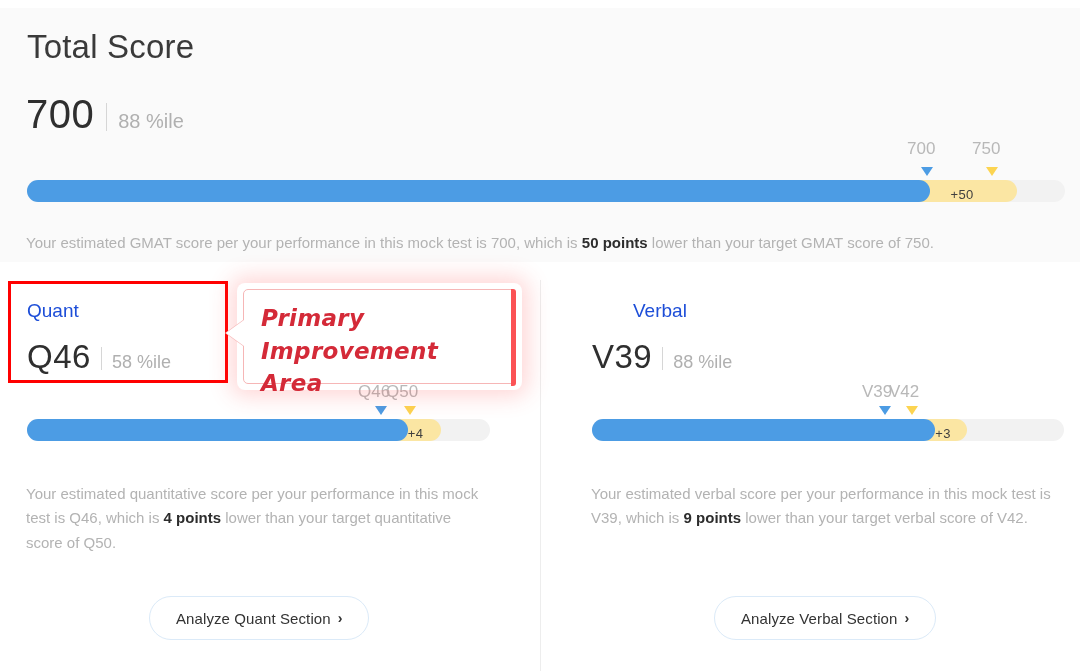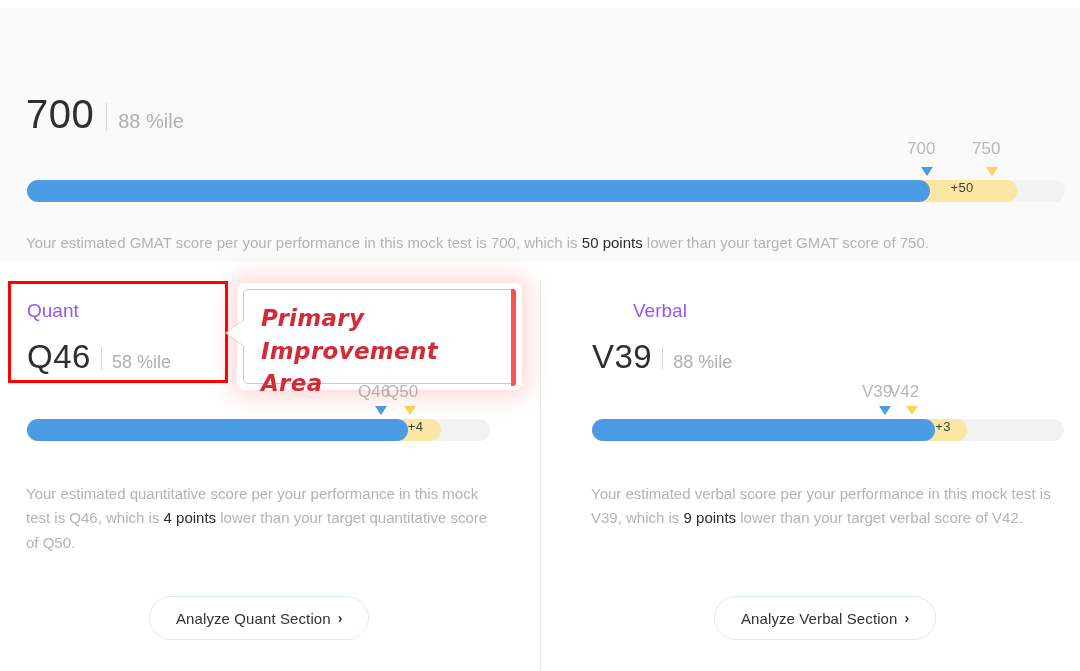--- a/index.html
+++ b/index.html
@@ -37,48 +37,48 @@
   .bar-track{
     position:absolute;left:0;top:0;height:22px;border-radius:11px;background:#f2f2f2;
     overflow:hidden;
   }
   .bar-blue{
     position:absolute;left:0;top:0;height:22px;border-radius:11px;background:#4c9ce4;
     z-index:2;
   }
   .bar-yellow{
     position:absolute;top:0;height:22px;border-radius:11px;background:#fbe6a3;
-    z-index:1;display:flex;align-items:flex-start;justify-content:center;
+    z-index:1;display:flex;align-items:flex-end;justify-content:center;
   }
   .bar-gain{
     font-size:13px;color:#3f3f3f;letter-spacing:.3px;position:relative;z-index:3;
   }
   .tick-label{
     position:absolute;font-size:17px;color:#b8b8b8;white-space:nowrap;
   }
   .tick-arrow{
     position:absolute;width:0;height:0;
     border-left:6px solid transparent;border-right:6px solid transparent;
   }
   .tick-arrow.blue{border-top:9px solid #4c9ce4;}
   .tick-arrow.yellow{border-top:9px solid #fcd451;}
 
   .desc{
     position:absolute;font-size:15px;color:#b3b3b3;line-height:1.62;
   }
-  .desc b{color:#2d2d2d;font-weight:400;}
+  .desc b{color:#2d2d2d;font-weight:700;}
 
   
   #columns{position:absolute;left:0;top:262px;width:1080px;height:409px;background:#ffffff;}
   .divider{position:absolute;left:540px;top:18px;width:1px;height:391px;background:#ededed;}
   .col{position:absolute;top:0;width:540px;height:409px;}
   .col-quant{left:0;}
   .col-verbal{left:540px;}
 
-  .sec-label{position:absolute;font-size:19px;color:#8b5cf6;font-weight:400;}
+  .sec-label{position:absolute;font-size:19px;color:#1d4ed8;font-weight:400;}
   .sec-score-line{position:absolute;display:flex;align-items:baseline;}
   .sec-score{font-size:33px;color:#2f2f2f;font-weight:400;line-height:1;letter-spacing:.5px;}
   .sec-sep{display:inline-block;width:1px;height:23px;background:#d6d6d6;margin:0 10px;position:relative;top:2px;}
   .sec-pct{font-size:18px;color:#b0b0b0;}
 
   .analyze-btn{
     position:absolute;height:44px;border:1px solid #dbeaf8;border-radius:22px;
     background:#ffffff;display:flex;align-items:center;justify-content:center;
     font-size:15px;color:#333333;box-sizing:border-box;cursor:pointer;
     padding:0 26px;letter-spacing:.1px;
@@ -118,20 +118,21 @@
     font-family:"DejaVu Sans", sans-serif;
     font-size:23px;line-height:1.42;color:#d42a38;font-weight:700;
     font-style:italic;letter-spacing:.3px;
   }
 </style>
 </head>
 <body>
 
 <div id="total-panel">
 
+  <div class="panel-title">Total Score</div>
 
   <div class="score-line">
     <span class="score-big">700</span>
     <span class="score-sep"></span>
     <span class="score-pct">88 %ile</span>
   </div>
 
   <div class="bar-wrap" style="left:27px;top:172px;width:1038px;height:22px;">
     <div class="bar-track" style="width:1038px;"></div>
     <div class="bar-yellow" style="left:880px;width:110px;">

